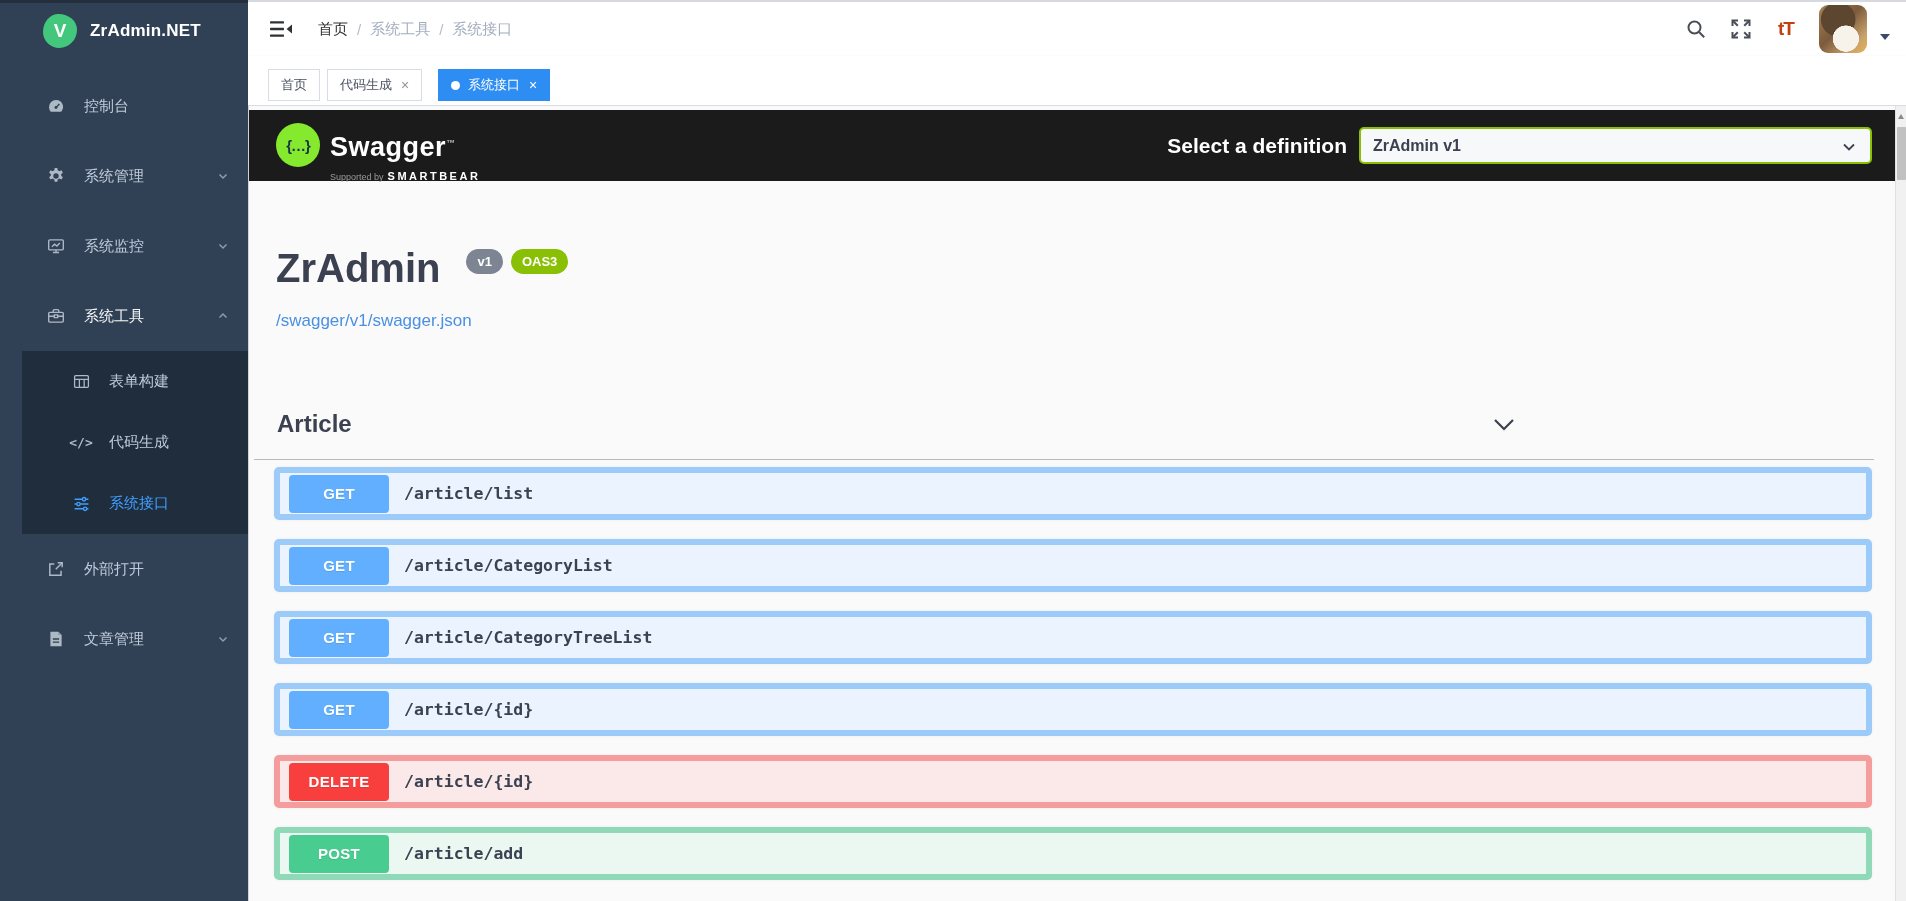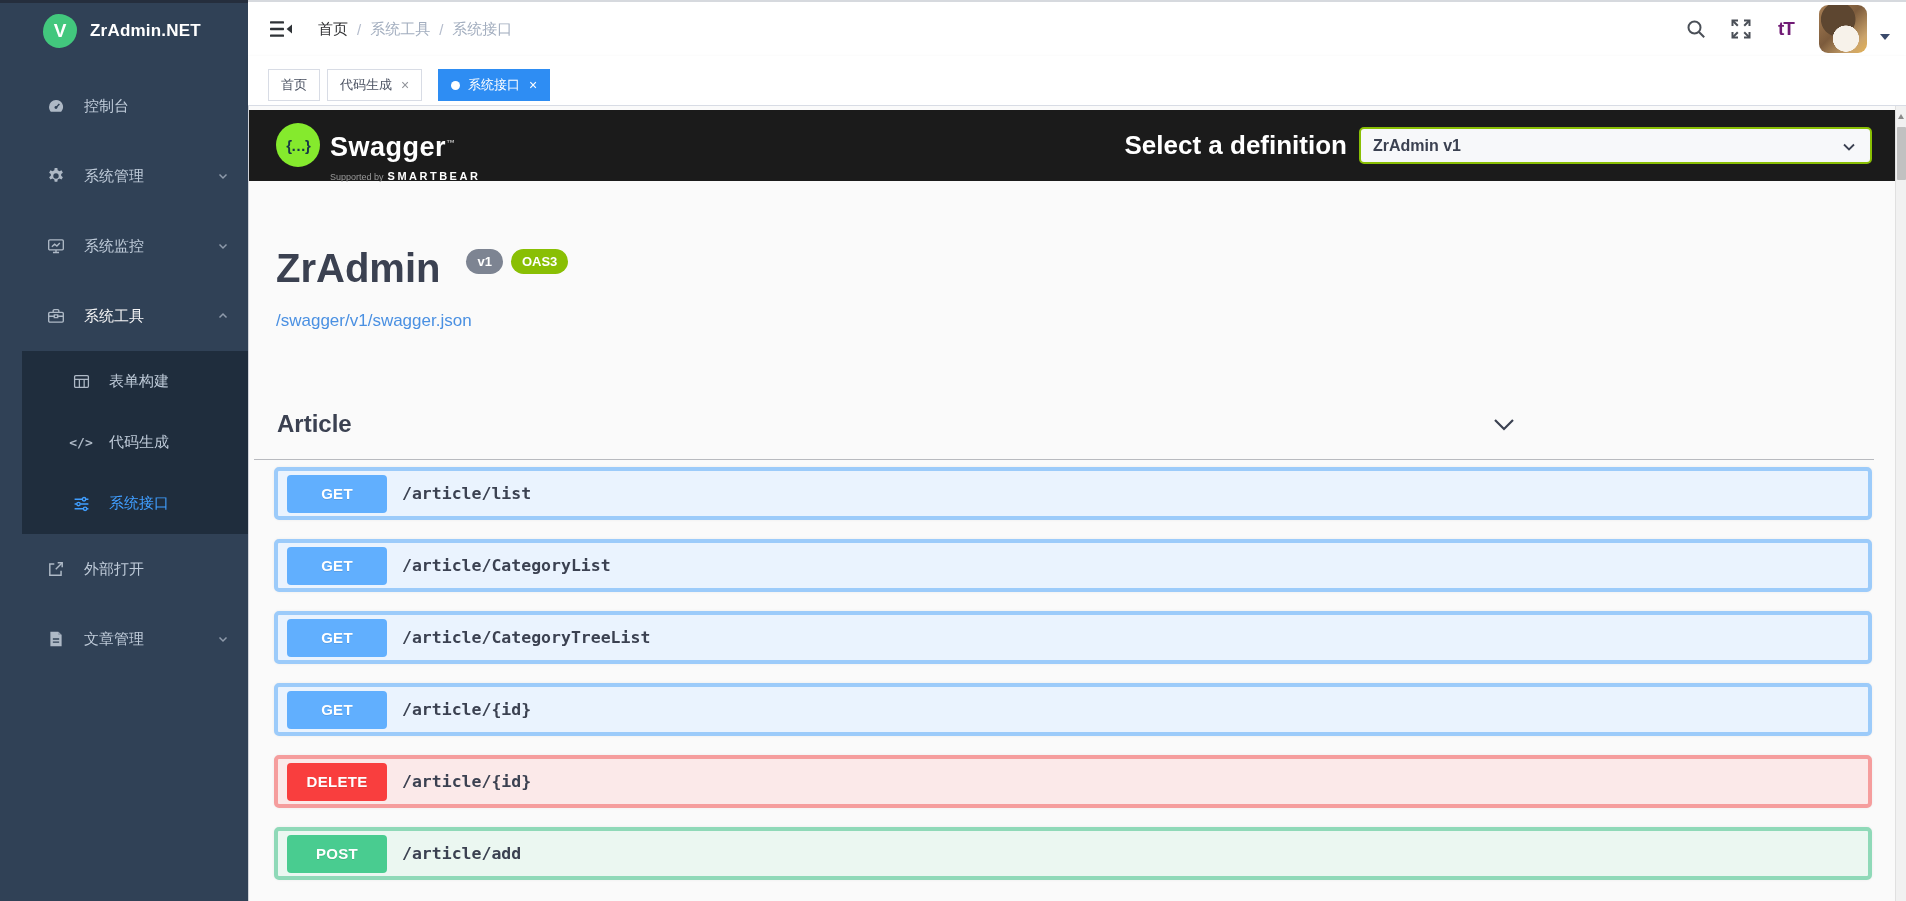--- a/index.html
+++ b/index.html
@@ -31,21 +31,21 @@
 
   
   .navbar { position:relative; height:54px; background:#fff; }
   .hamburger { position:absolute; left:22px; top:17px; width:22px; height:20px; cursor:pointer; }
   .breadcrumb { position:absolute; left:70px; top:0; height:54px; display:flex; align-items:center; gap:9px; font-size:15px; }
   .crumb-home { color:#303133; cursor:pointer; }
   .crumb-sep { color:#b4bccc; }
   .crumb { color:#a3aebf; }
   .nav-actions { position:absolute; right:16px; top:0; height:54px; display:flex; align-items:center; gap:21px; }
   .nav-icon { width:24px; height:24px; display:flex; align-items:center; justify-content:center; cursor:pointer; }
-  .font-size-glyph { font-size:19px; font-weight:bold; color:#701a75; letter-spacing:-1px; }
+  .font-size-glyph { font-size:19px; font-weight:bold; color:#c2410c; letter-spacing:-1px; }
   .avatar { width:48px; height:48px; border-radius:9px; cursor:pointer;
     background:
       radial-gradient(circle at 56% 70%, #f7f2ea 0 30%, rgba(247,242,234,0) 31%),
       radial-gradient(circle at 40% 30%, #5d4630 0 38%, rgba(93,70,48,0) 40%),
       linear-gradient(135deg,#a98055 0%, #7c5b3c 45%, #caa36b 80%, #e4b254 100%); }
   .avatar-caret { width:0; height:0; border-left:5px solid transparent; border-right:5px solid transparent; border-top:6px solid #3a4a6b; margin-left:-8px; margin-top:16px; cursor:pointer; }
 
   
   .tabbar { position:relative; height:50px; background:#fff; border-bottom:1px solid #d8dce5; box-shadow:0 1px 3px rgba(0,0,0,.08); }
   .tab { position:absolute; top:13px; height:32px; display:flex; align-items:center; padding:0 12px; border:1px solid #d8dce5; background:#fff; color:#495060; font-size:13px; cursor:pointer; }
@@ -62,40 +62,40 @@
 
   .swagger-topbar { position:absolute; left:0; top:4px; width:1647px; height:71px; background:#1b1b1b; }
   .sw-brand { position:absolute; left:27px; top:13px; display:flex; cursor:pointer; }
   .sw-logo-circle { width:44px; height:44px; border-radius:50%; background:#85ea2d; display:flex; align-items:center; justify-content:center; color:#173647; font-weight:bold; font-size:15px; letter-spacing:-1px; }
   .sw-brand-texts { margin-left:10px; }
   .sw-brand-name { color:#fff; font-size:27px; font-weight:bold; line-height:41px; letter-spacing:.5px; }
   .sw-tm { color:#bbb; font-size:9px; vertical-align:super; }
   .sw-supported { margin-top:2px; font-size:9px; color:#9a9a9a; }
   .sw-sponsor { font-size:11px; color:#fff; font-weight:bold; letter-spacing:2.5px; margin-left:4px; }
   .sw-select-group { position:absolute; right:24px; top:0; height:71px; display:flex; align-items:center; }
-  .sw-select-label { color:#fff; font-weight:bold; font-size:26px; margin-right:12px; }
+  .sw-select-label { color:#fff; font-weight:bold; font-size:21px; margin-right:12px; }
   .sw-select { position:relative; width:513px; height:37px; background:#f7f8fa; border:2px solid #89bf04; border-radius:5px; display:flex; align-items:center; padding-left:12px; cursor:pointer; }
   .sw-select-value { font-size:16px; font-weight:bold; color:#3b4151; }
   .sw-select-chev { position:absolute; right:14px; top:13px; }
 
   .sw-info { position:absolute; left:27px; top:136px; }
   .sw-title-row { display:flex; align-items:flex-start; }
   .sw-title { font-size:40px; font-weight:bold; color:#3b4151; line-height:52px; }
   .badge { border-radius:57px; color:#fff; font-size:13px; font-weight:bold; padding:5px 11px; margin-top:7px; }
   .badge-version { background:#7d8492; margin-left:26px; }
   .badge-oas { background:#89bf04; margin-left:8px; }
   .sw-spec-link { display:block; margin-top:17px; font-size:17px; color:#4a90e2; text-decoration:none; cursor:pointer; }
 
   .sw-section-head { position:absolute; left:0; top:300px; width:1321px; height:53px; cursor:pointer; }
   .sw-section-title { position:absolute; left:28px; top:4px; font-size:24px; font-weight:bold; color:#3b4151; }
   .sw-section-chev { position:absolute; right:55px; top:12px; }
   .sw-section-divider { position:absolute; left:5px; top:353px; width:1620px; border-bottom:1px solid rgba(59,65,81,.35); }
 
   .ops { position:absolute; left:25px; top:361px; width:1598px; }
-  .op-row { position:relative; height:53px; border-radius:5px; border:4px solid #7f1d1d; margin-bottom:19px; display:flex; align-items:center; padding-left:9px; cursor:pointer; box-shadow:0 0 3px rgba(0,0,0,.06); }
+  .op-row { position:relative; height:53px; border-radius:5px; border:6px solid #7f1d1d; margin-bottom:19px; display:flex; align-items:center; padding-left:9px; cursor:pointer; box-shadow:0 0 3px rgba(0,0,0,.06); }
   .method-chip { width:100px; height:38px; border-radius:4px; display:flex; align-items:center; justify-content:center; color:#fff; font-weight:bold; font-size:15px; letter-spacing:.3px; text-shadow:0 1px 0 rgba(0,0,0,.1); }
   .op-path { margin-left:15px; font-family:"DejaVu Sans Mono","Liberation Mono",monospace; font-size:16.5px; font-weight:600; color:#3b4151; }
   .op-row[data-method="GET"] { background:#eaf3fe; border-color:#9ccbfa; }
   .op-row[data-method="GET"] .method-chip { background:#61affe; }
   .op-row[data-method="DELETE"] { background:#fbe9e9; border-color:#f59d9d; }
   .op-row[data-method="DELETE"] .method-chip { background:#f93e3e; }
   .op-row[data-method="POST"] { background:#ebf7f1; border-color:#8fd9b8; }
   .op-row[data-method="POST"] .method-chip { background:#49cc90; }
 
   

